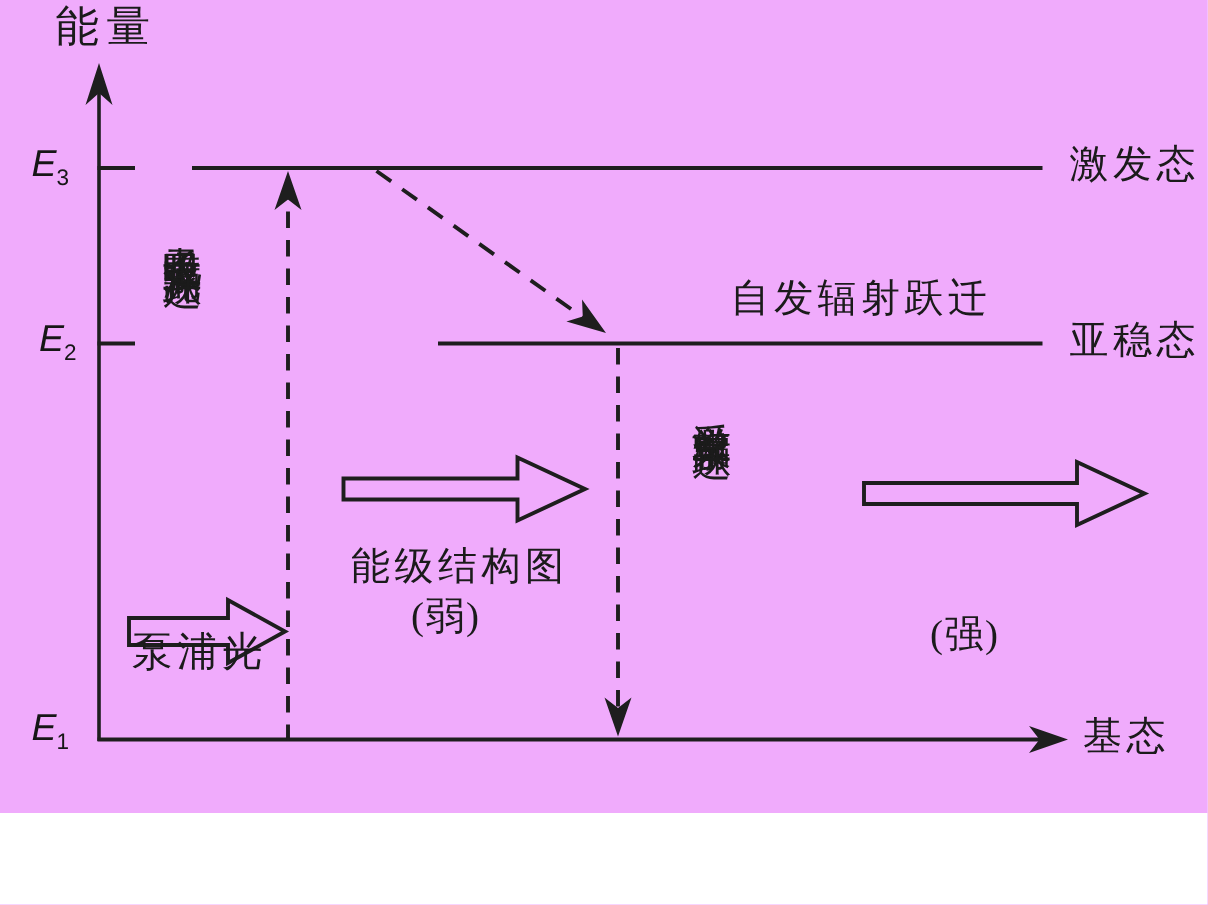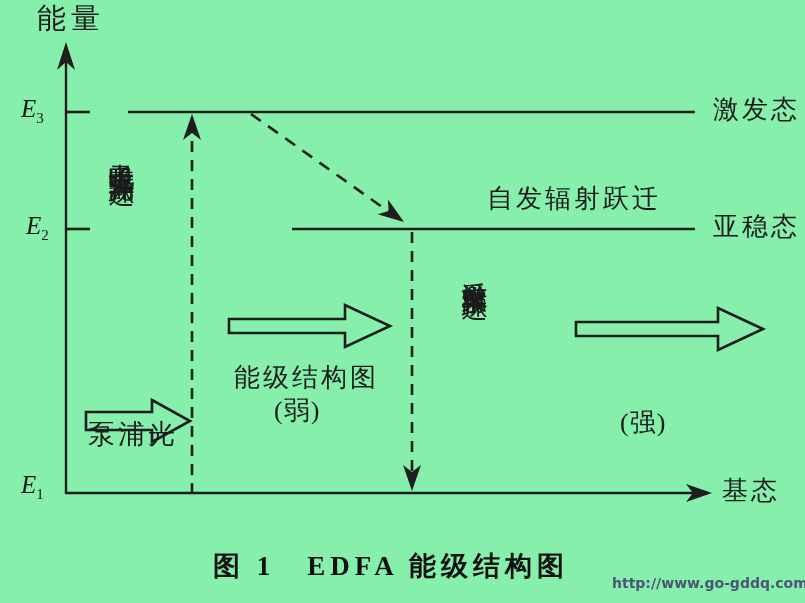--- a/index.html
+++ b/index.html
@@ -1,19 +1,19 @@
 <!DOCTYPE html>
 <html><head>
 <meta charset="utf-8">
 <style>
   html,body{margin:0;padding:0;}
   .page{
     position:relative;
-    width:805px;height:603px;
-    background:#86efac;
+    width:805px;height:542px;
+    background:#f0abfc;
     overflow:hidden;
     font-family:"Liberation Serif","DejaVu Serif",serif;
     color:#1b1b1b;
   }
   .layer{position:absolute;left:0;top:0;}
   .label{
     position:absolute;
     white-space:nowrap;
     font-size:26px;
     letter-spacing:3px;
@@ -24,21 +24,21 @@
     position:absolute;
     writing-mode:vertical-rl;
     text-orientation:upright;
     font-size:26px;
     letter-spacing:2px;
     color:#1b1b1b;
     line-height:1;
   }
   .elabel{
     position:absolute;
-    font-family:Liberation Serif, serif;
+    font-family:Liberation Sans, sans-serif;
     font-style:italic;
     font-size:25px;
     letter-spacing:0;
     color:#161616;
   }
   .elabel sub{
     font-size:15px;
     font-style:normal;
     line-height:0;
   }

